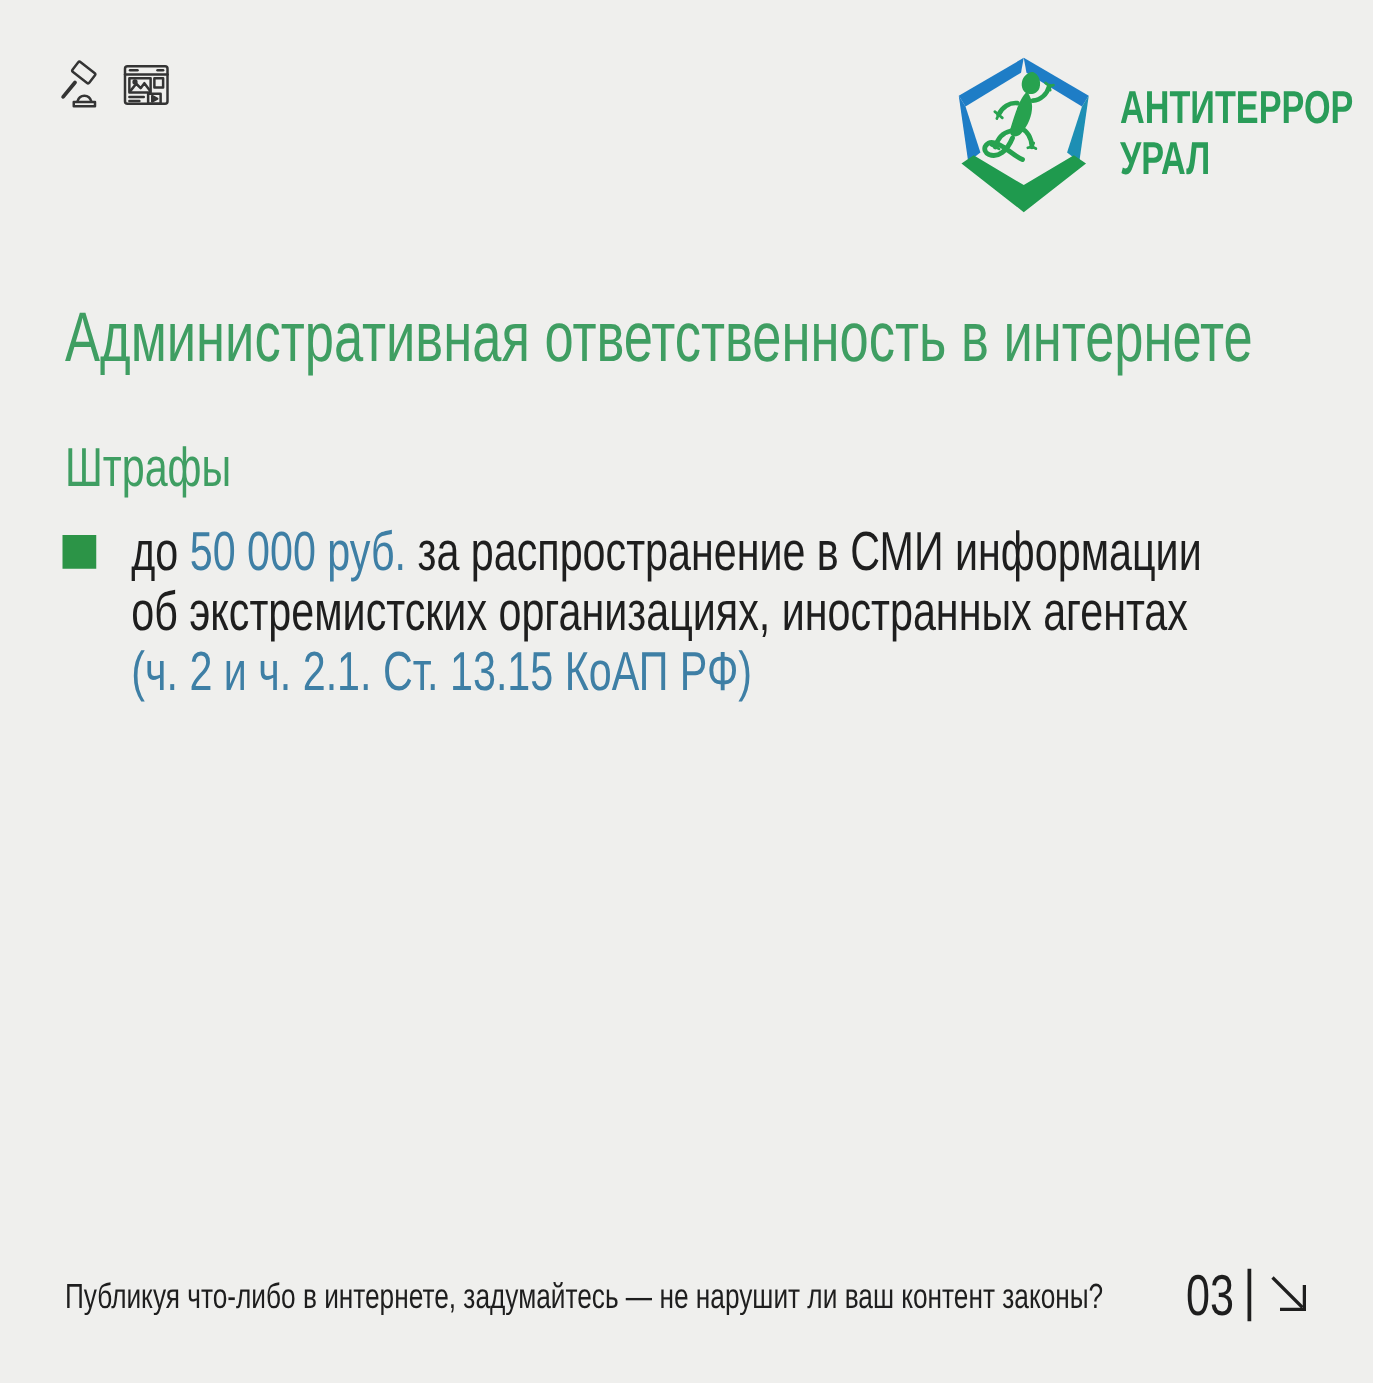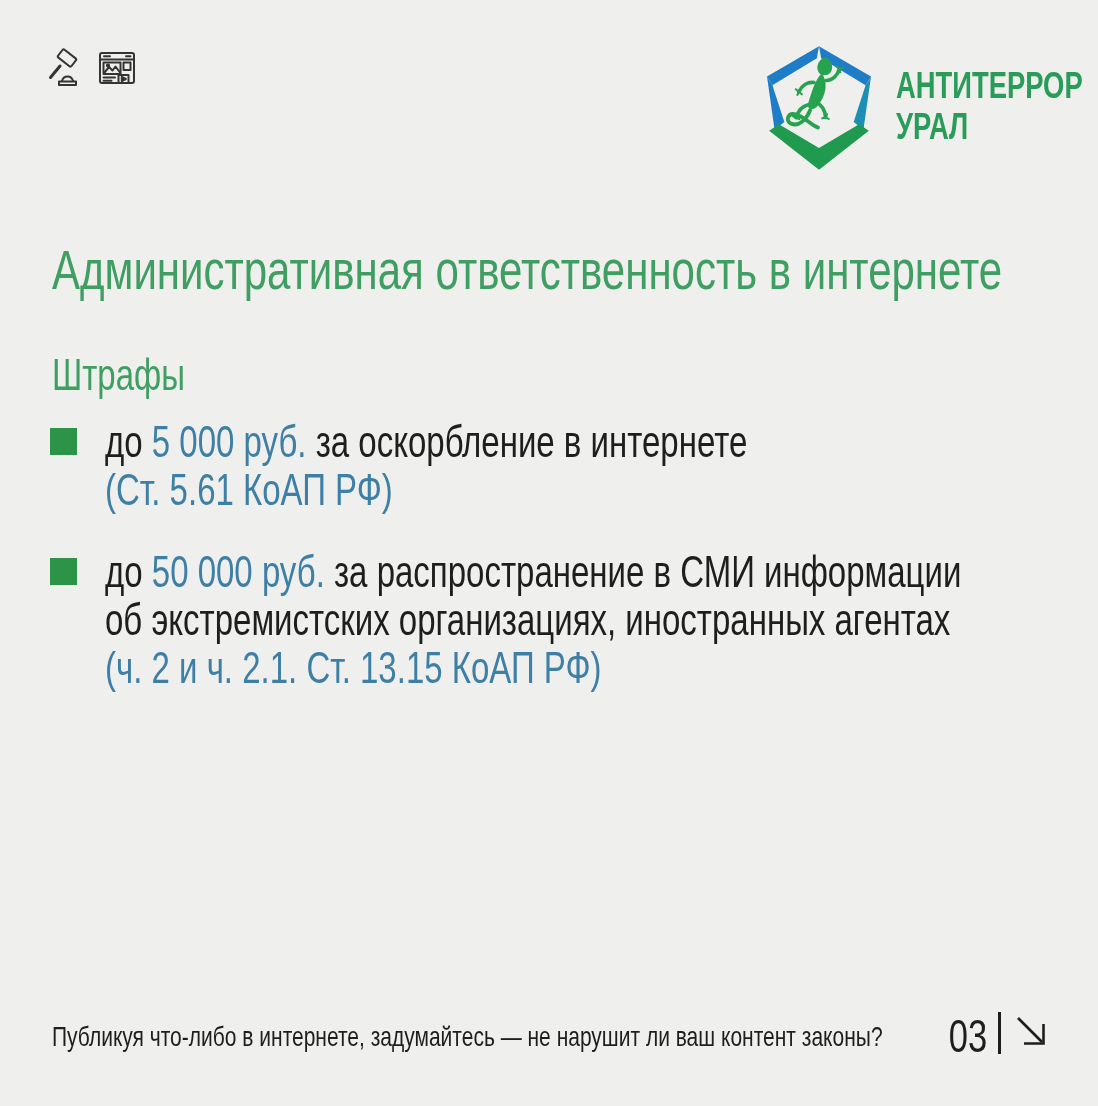--- a/index.html
+++ b/index.html
@@ -51,21 +51,21 @@
   .seg-dark{color:var(--dark,#1e1e1e)}
   .seg-blue{color:var(--blue,#3e7fa5)}
 
   #footer-note{
     left:52px;top:1020px;
     font-size:28px;line-height:34px;
     color:var(--dark,#1e1e1e);
   }
   #footer-pager{
     right:46px;top:1012px;
-    display:flex;gap:11px;
+    display:flex;align-items:center;gap:11px;
   }
   #page-number{
     font-size:46px;line-height:48px;color:var(--dark,#1e1e1e);
     transform:scaleX(0.75);transform-origin:100% 50%;white-space:nowrap;
   }
   #pager-divider{width:3px;height:42px;background:var(--dark,#1e1e1e)}
   .stroke-icon{stroke:var(--icon-dark,#343434);fill:none;stroke-width:2;stroke-linecap:round;stroke-linejoin:round}
 </style>
 </head>
 <body style="--bg: #efefed; --dark: #1e1e1e; --green-title: #3f9e62; --green-bullet: #2c9447; --green-logo: #2a9c59; --blue: #3e7fa5; --icon-dark: #343434; --shield-blue: #1e7dc6; --shield-teal: #1d8fb4; --shield-green: #1f9a4e; --lizard-green: #27a24f;">
@@ -134,27 +134,20 @@
 </div>
 
 <div id="main-title" class="abs cond">Административная ответственность в интернете</div>
 
 <div id="fines-heading" class="abs cond">Штрафы</div>
 
 <ul id="fines-list" class="abs">
     <li class="bullet-item">
       <span class="bullet-square"></span>
       <div class="bullet-text">
-        <div class="bullet-line"><span class="seg-dark">до </span><span class="seg-blue">5 000 руб.</span><span class="seg-dark"> за оскорбление в интернете</span></div>
-        <div class="bullet-line"><span class="seg-blue">(Ст. 5.61 КоАП РФ)</span></div>
-      </div>
-    </li>
-    <li class="bullet-item">
-      <span class="bullet-square"></span>
-      <div class="bullet-text">
         <div class="bullet-line"><span class="seg-dark">до </span><span class="seg-blue">50 000 руб.</span><span class="seg-dark"> за распространение в СМИ информации</span></div>
         <div class="bullet-line"><span class="seg-dark">об экстремистских организациях, иностранных агентах</span></div>
         <div class="bullet-line"><span class="seg-blue">(ч. 2 и ч. 2.1. Ст. 13.15 КоАП РФ)</span></div>
       </div>
     </li>
   </ul>
 
 <div id="footer-note" class="abs cond">Публикуя что-либо в интернете, задумайтесь — не нарушит ли ваш контент законы?</div>
 
 <div id="footer-pager" class="abs">

